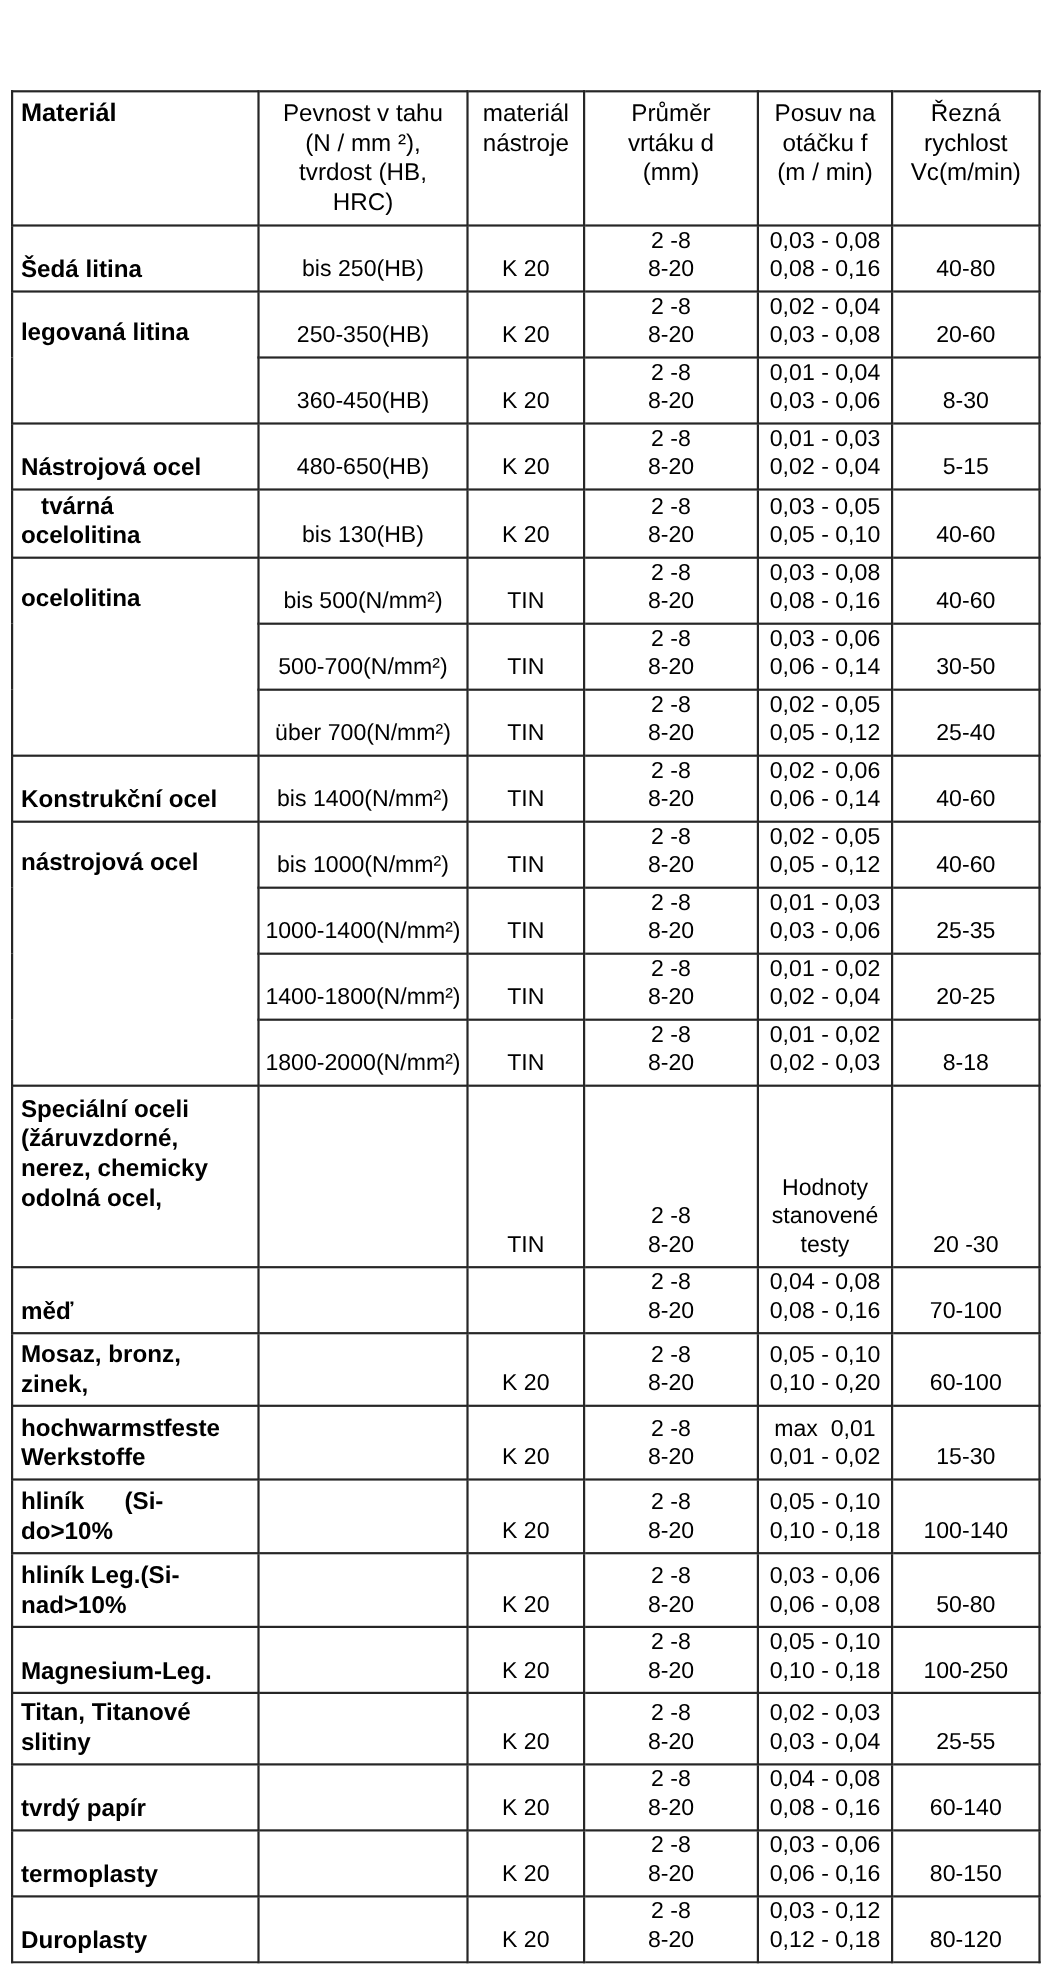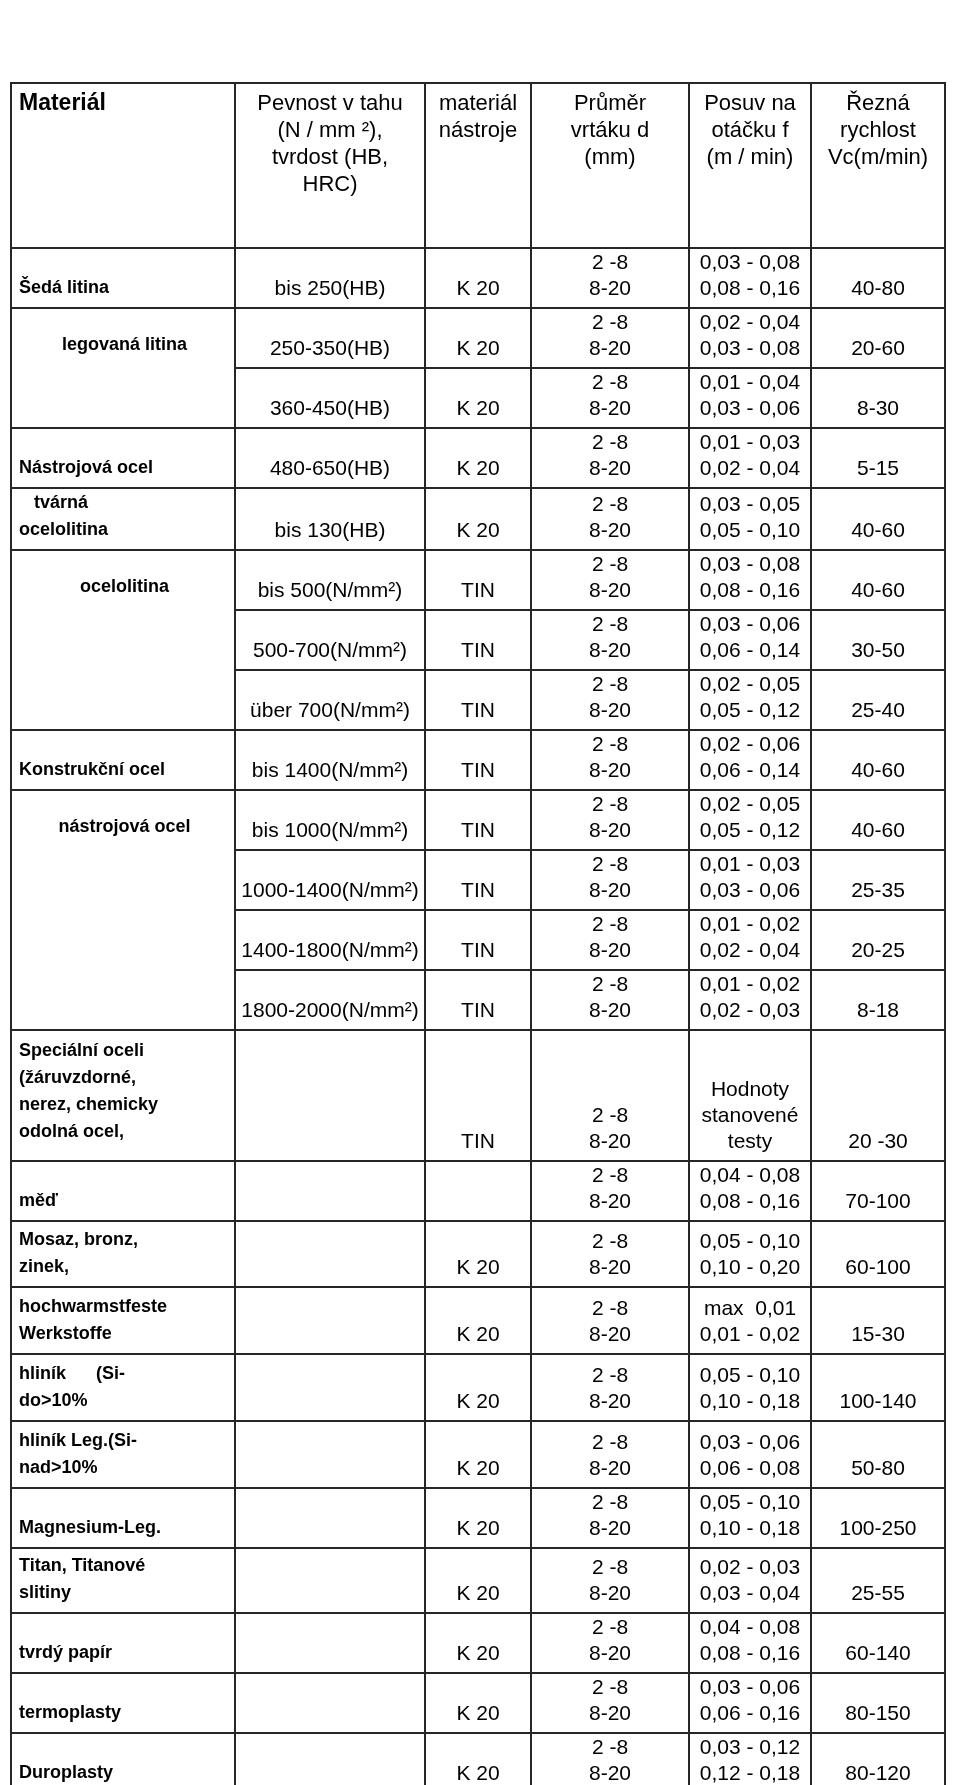--- a/index.html
+++ b/index.html
@@ -32,21 +32,21 @@
     margin-top: 74px;
   }
   table.cutting th,
   table.cutting td {
     border: 2px solid #262626;
     background: #ffffff;
     white-space: pre-wrap;
     overflow: hidden;
   }
   
-  table.cutting thead tr { height: 165px; }
+  table.cutting thead tr { height: 122px; }
   table.cutting th {
     font-weight: normal;
     font-size: 22px;
     line-height: 27px;
     vertical-align: top;
     text-align: center;
     padding: 5px 2px 0 2px;
   }
   table.cutting th.mat-h {
     text-align: left;
@@ -58,30 +58,29 @@
   table.cutting td {
     font-size: 21px;
     line-height: 26px;
     text-align: center;
     vertical-align: bottom;
     padding: 0 2px 6px 2px;
   }
   table.cutting td.mat {
     text-align: left;
     font-weight: bold;
-    font-size: 18px;
+    font-size: 22px;
     line-height: 27px;
     padding-left: 7px;
     padding-right: 4px;
   }
   
   table.cutting td.mat.span {
     vertical-align: top;
     padding-top: 22px;
-    text-align: center;
   }
   
   table.cutting td.mat.tall {
     vertical-align: top;
     padding-top: 6px;
   }
 </style>
 </head>
 <body>
 
@@ -236,21 +235,21 @@
         </tr>
         <tr style="height: 53px;">
           <td>1800-2000(N/mm²)</td>
           <td>TIN</td>
           <td>2 -8
 8-20</td>
           <td>0,01 - 0,02
 0,02 - 0,03</td>
           <td>8-18</td>
         </tr>
-        <tr style="height: 131px;">
+        <tr style="height: 165px;">
           <td class="mat tall">Speciální oceli
 (žáruvzdorné,
 nerez, chemicky
 odolná ocel,</td>
           <td></td>
           <td>TIN</td>
           <td>2 -8
 8-20</td>
           <td>Hodnoty
 stanovené

